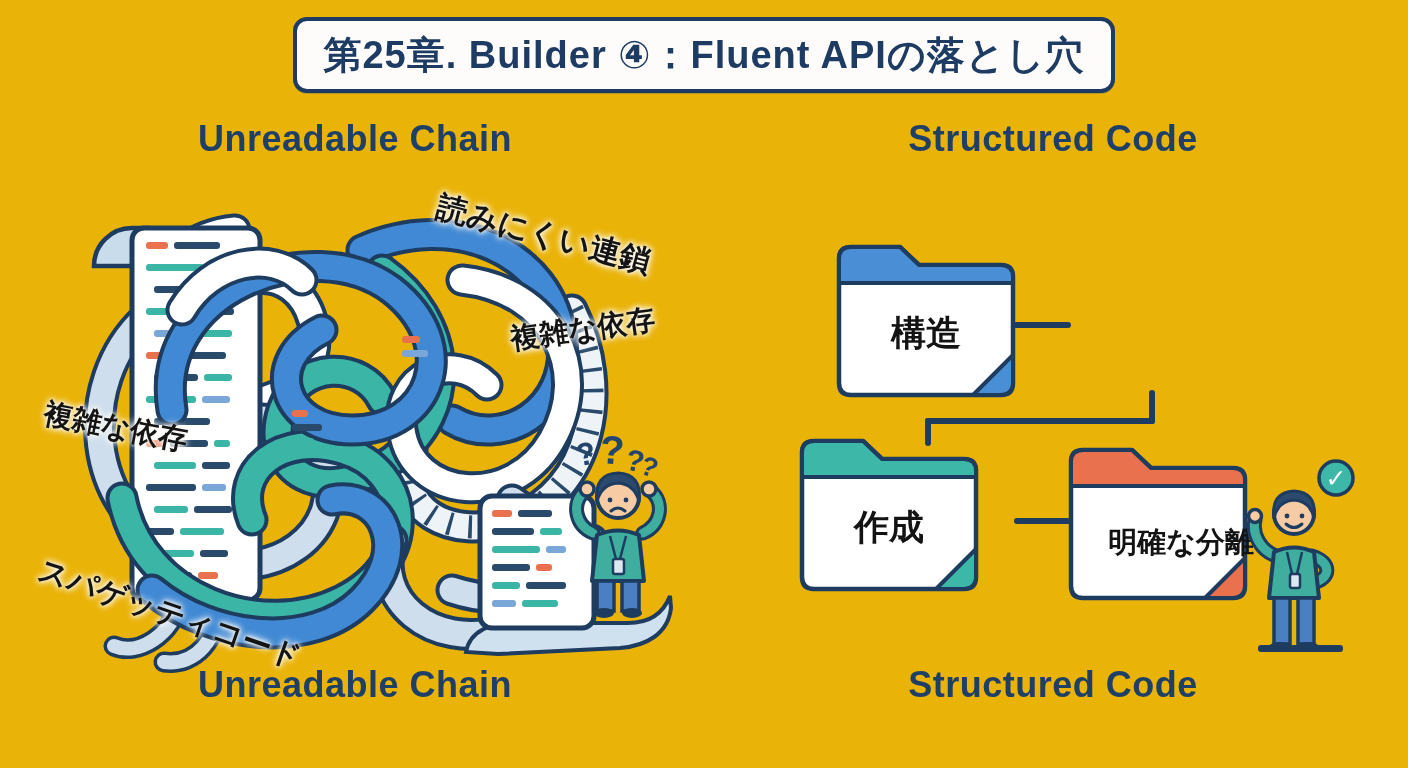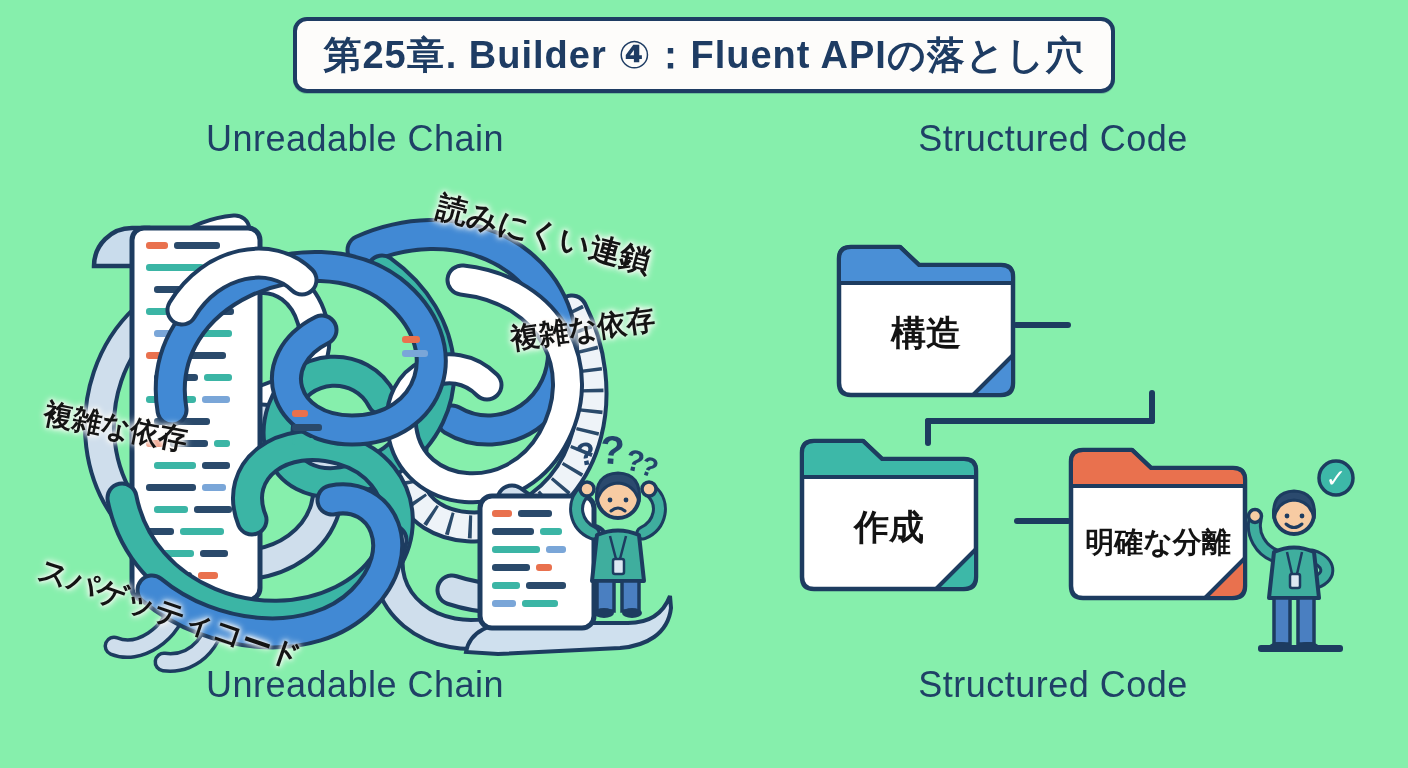--- a/index.html
+++ b/index.html
@@ -1,26 +1,26 @@
 <!DOCTYPE html>
 <html><head>
 <meta charset="utf-8">
 <style>
   html,body{margin:0;padding:0;}
   body{width:1408px;height:768px;overflow:hidden;background:#fbfaf7;
        font-family:"Liberation Sans","DejaVu Sans",sans-serif;}
-  #root{position:relative;width:1408px;height:768px;background:#86efac;}
+  #root{position:relative;width:1408px;height:768px;background:#eab308;}
 
   .title-box{position:absolute;left:293px;top:17px;width:822px;height:76px;
     border:4px solid #1e3c63;border-radius:14px;background:#fdfcfa;
     display:flex;align-items:center;justify-content:center;box-sizing:border-box;
     box-shadow:0 1px 0 rgba(30,60,99,.25);}
   .title-box span{font-size:38px;font-weight:bold;color:#1e3c63;white-space:nowrap;letter-spacing:1px;}
 
-  .hd{position:absolute;margin:0;font-weight:normal;color:#1f4066;text-align:center;font-size:36px;letter-spacing:.5px;}
+  .hd{position:absolute;margin:0;font-weight:bold;color:#1f4066;text-align:center;font-size:36px;letter-spacing:.5px;}
   .hd-left-top{left:75px;top:118px;width:560px;}
   .hd-right-top{left:823px;top:118px;width:460px;}
   .hd-left-bottom{left:75px;top:664px;width:560px;}
   .hd-right-bottom{left:823px;top:664px;width:460px;}
 
   .tangle{position:absolute;left:30px;top:168px;width:660px;height:510px;}
   .ro{fill:none;stroke:#1d3c60;stroke-width:33;stroke-linecap:round;}
   .ri{fill:none;stroke-width:25;stroke-linecap:round;}
   .rung{fill:none;stroke:#2a4a6b;stroke-width:23;stroke-dasharray:3.5 17;}
   .to{fill:none;stroke:#1d3c60;stroke-width:21;stroke-linecap:round;}
@@ -42,21 +42,21 @@
   .person{position:absolute;}
   .person-confused{left:563px;top:455px;width:110px;height:165px;}
   .person-happy{left:1246px;top:452px;width:115px;height:205px;}
 
   .connector{position:absolute;background:#1d3c60;border-radius:3px;}
   .folder{position:absolute;width:192px;height:158px;}
   .folder svg{position:absolute;left:0;top:0;}
   .folder .band,.folder .fold{fill:var(--c);}
   .folder-label{position:absolute;left:0;right:0;top:72px;text-align:center;
     font-weight:bold;color:#131313;font-size:35px;line-height:1;}
-  .folder--wide .folder-label{font-size:29px;top:82px;}
+  .folder--wide .folder-label{font-size:29px;top:82px;text-align:right;}
   .ground-line{position:absolute;left:1258px;top:645px;width:85px;height:7px;background:#1d3c60;border-radius:3px;}
 </style>
 </head>
 <body>
 
 <div id="root">
 
   <div class="title-box">
     <span>第25章. Builder ④：Fluent APIの落とし穴</span>
   </div>

